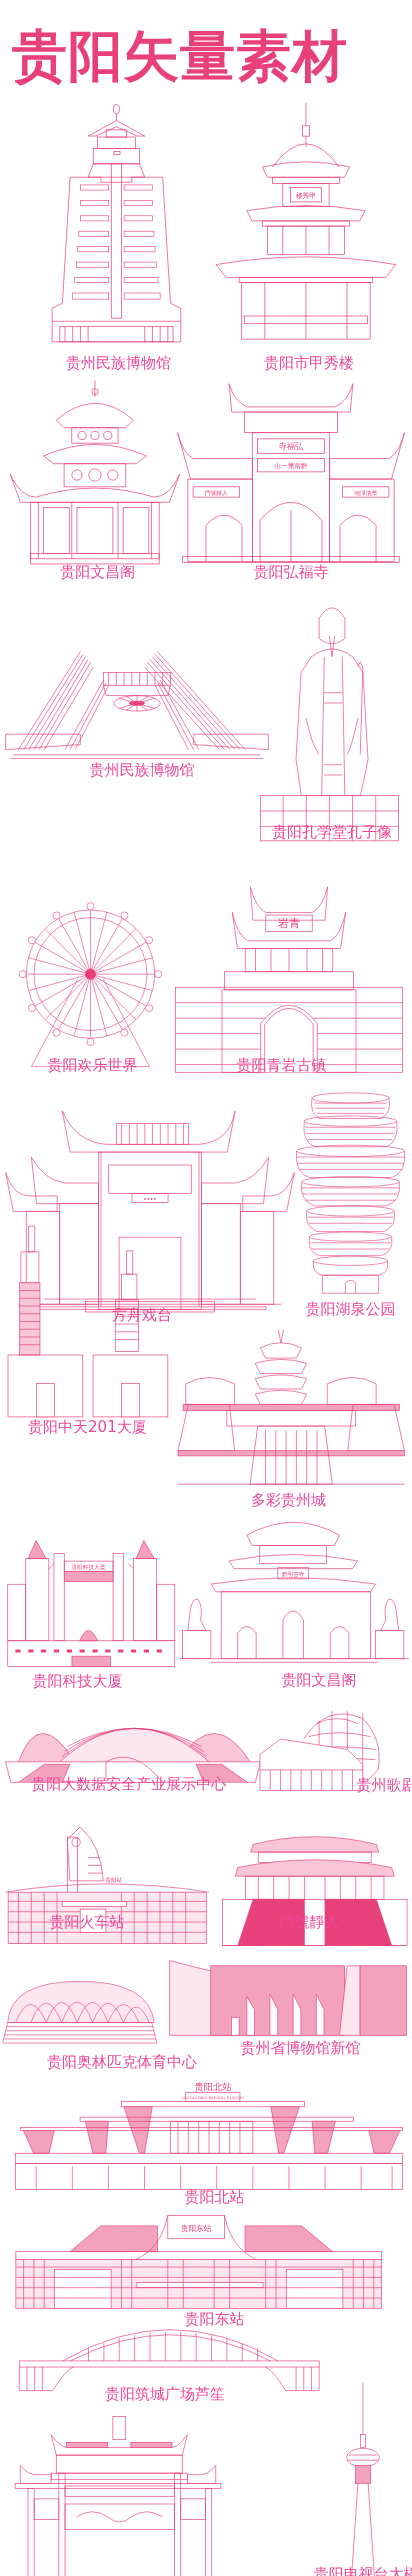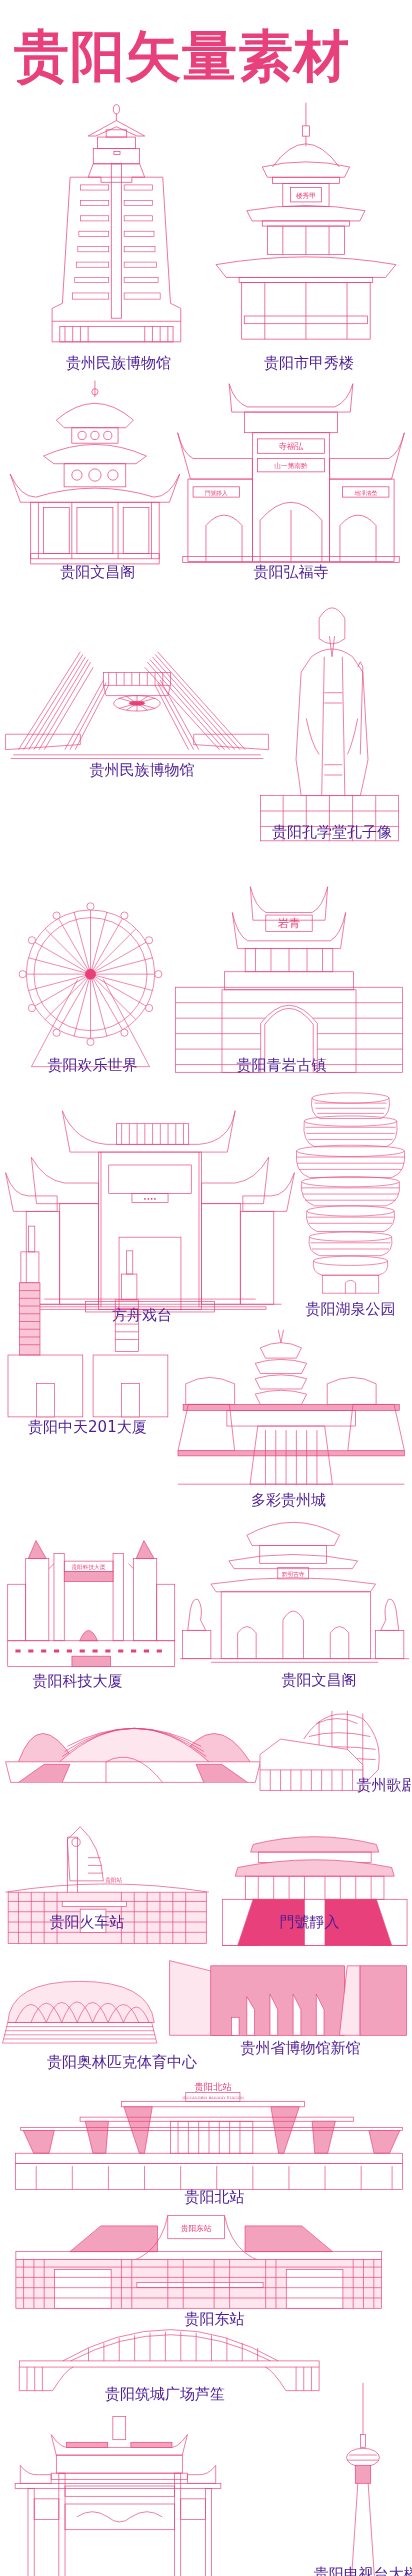--- a/index.html
+++ b/index.html
@@ -1,20 +1,20 @@
 <!DOCTYPE html>
 <html style="font-size:8.2px"><head>
 <meta charset="utf-8">
 <style>
   html,body{margin:0;padding:0;background:#ffffff;}
   body{width:412px;height:2731px;position:relative;overflow:hidden;font-family:"DejaVu Sans","Liberation Sans",sans-serif;}
-  .title{position:absolute;left:8px;top:25px;width:348px;text-align:center;font-family:"DejaVu Sans",sans-serif;font-weight:bold;font-size:55px;line-height:62px;letter-spacing:1px;color:#e8407a;}
+  .title{position:absolute;left:0;top:25px;width:348px;text-align:right;font-family:"DejaVu Sans",sans-serif;font-weight:bold;font-size:55px;line-height:62px;letter-spacing:1px;color:#e8407a;}
   .item{position:absolute;}
   .item svg{position:absolute;left:0;top:0;overflow:visible;}
-  .cap{position:absolute;font-family:"DejaVu Sans",sans-serif;font-size:15px;line-height:17.5px;color:#4c1d95;white-space:nowrap;text-align:center;}
+  .cap{position:absolute;font-family:"DejaVu Sans",sans-serif;font-size:15px;line-height:17.5px;color:#ec4899;white-space:nowrap;text-align:center;}
   .sign{font-family:"DejaVu Serif",serif;fill:#e8407a;}
 </style>
 </head>
 <body>
 
 <div class="title">贵阳矢量素材</div>
 
 <div class="item" style="left:20.6px;top:100px;width:196px;height:247px;">
   <svg width="196" height="247" viewBox="0 0 380 480" fill="none" stroke="#e8407a" stroke-width="1.4">
     <ellipse cx="185" cy="18" rx="6" ry="9"></ellipse>
@@ -350,20 +350,21 @@
   <svg width="260" height="93" viewBox="0 0 505 180" fill="none" stroke="#e8407a" stroke-width="1.3">
     <path d="M30 110 Q70 0 140 110" fill="#f8c6d6"></path>
     <path d="M340 110 Q410 0 480 110" fill="#f8c6d6"></path>
     <path d="M110 110 Q255 -20 400 110" fill="#fde6ee"></path>
     <path d="M115 100 Q255 -10 395 100 M120 90 Q255 0 390 90 M125 80 Q255 10 385 80"></path>
     <path d="M5 110 H500 L490 150 L15 150 Z"></path>
     <path d="M200 150 L200 110 Q255 80 310 150"></path>
     <path d="M30 150 L80 115 L130 115 L115 150" fill="#f2a2bd"></path>
     <path d="M475 150 L425 115 L375 115 L390 150" fill="#f2a2bd"></path>
   </svg>
+  <div class="cap" style="left:2.6px;top:71px;width:247px;">贵阳大数据安全产业展示中心</div>
 </div>
 
 <div class="item" style="left:260px;top:1708px;width:149px;height:93px;">
   <svg width="149" height="93" viewBox="0 0 290 180" fill="none" stroke="#e8407a" stroke-width="1.3">
     <path d="M85 60 Q130 -10 200 20 Q240 60 230 120 L210 140"></path>
     <path d="M110 30 Q150 10 190 30 M95 55 Q150 40 215 55 M90 80 Q150 70 225 80 M100 100 Q150 95 225 100"></path>
     <path d="M140 5 v130 M170 5 v130 M200 10 v125 M115 25 v110"></path>
     <path d="M0 90 L40 60 L170 80 L200 110 L200 160 L0 160 Z" fill="#ffffff"></path>
     <path d="M0 120 H200 M20 120 v40 M40 120 v40 M60 120 v40 M80 120 v40 M100 120 v40 M120 120 v40 M140 120 v40 M160 120 v40 M180 120 v40"></path>
   </svg>

